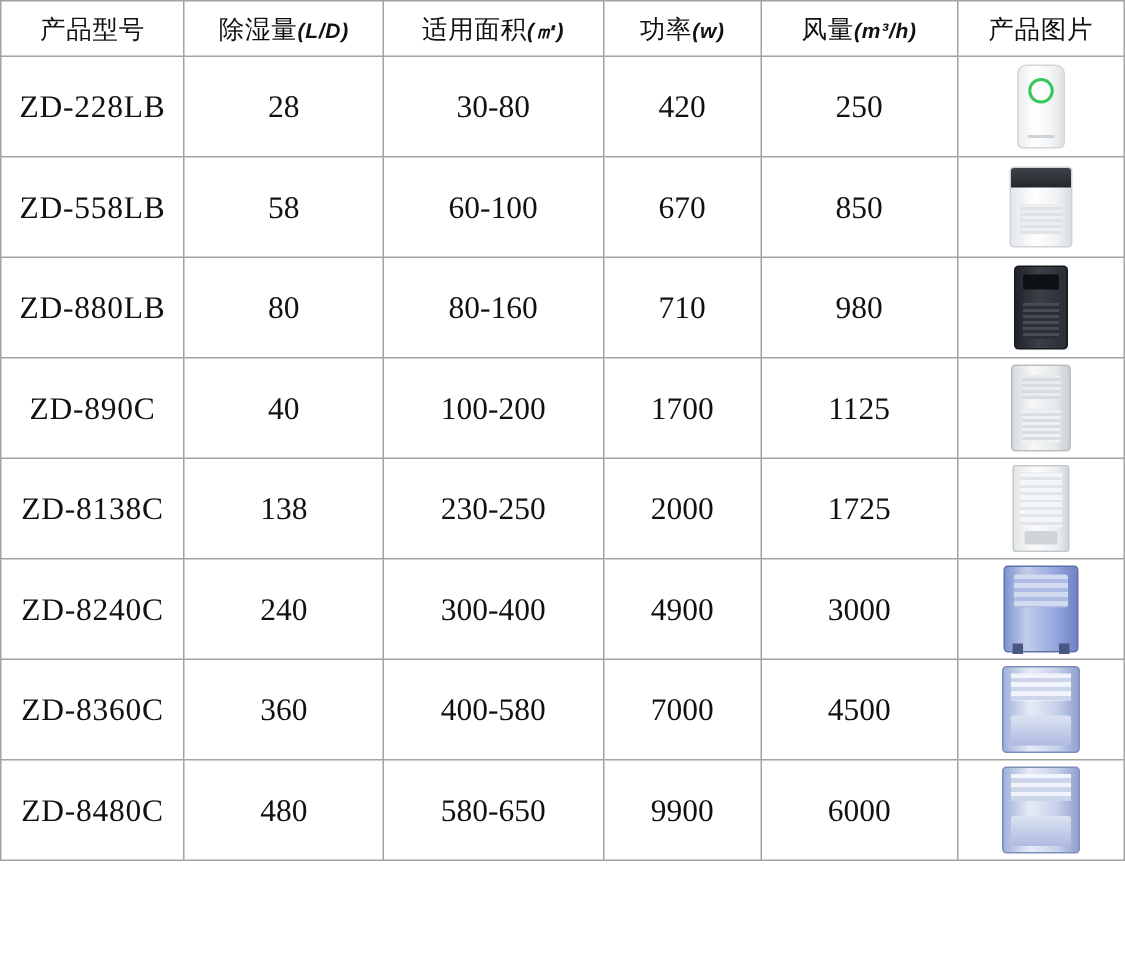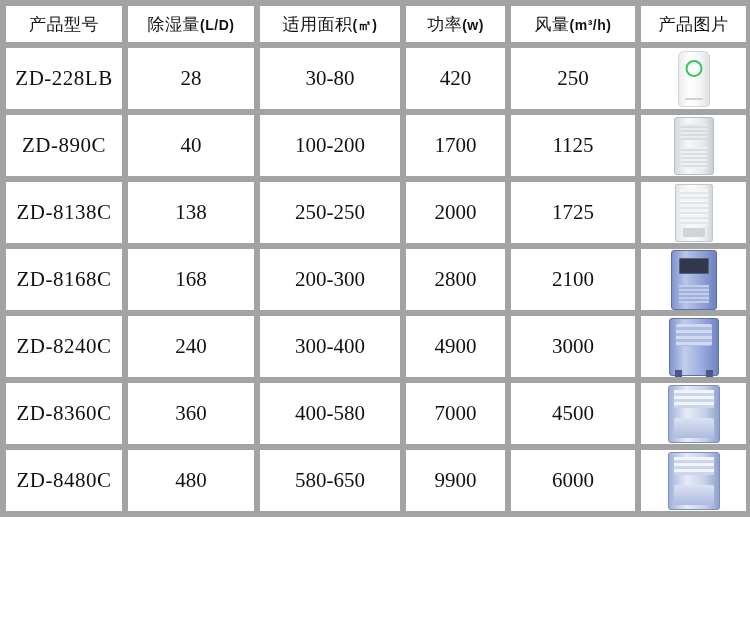--- a/index.html
+++ b/index.html
@@ -13,36 +13,37 @@
     font-family: "Liberation Serif", "DejaVu Serif", serif;
     color: #111111;
     overflow: hidden;
   }
   #spec-table {
     border-collapse: collapse;
     width: 750px;
     table-layout: fixed;
   }
   #spec-table td, #spec-table th {
-    border: 6px solid #a3a3a3;
+    border: 1px solid #a3a3a3;
     text-align: center;
     vertical-align: middle;
     padding: 0;
     font-weight: normal;
   }
   thead th {
     height: 36px;
     font-size: 17px;
     font-family: "Liberation Sans", "DejaVu Sans", sans-serif;
     font-weight: bold;
     letter-spacing: 0.5px;
   }
   thead th .unit {
     font-size: 14px;
     font-weight: bold;
+    font-style: italic;
   }
   tbody tr {
     height: 67px;
   }
   tbody td {
     font-size: 21px;
     font-family: "Liberation Serif", "DejaVu Serif", serif;
   }
   td.model {
     letter-spacing: 0.5px;
@@ -278,47 +279,57 @@
       <td class="model">ZD-228LB</td>
       <td>28</td>
       <td>30-80</td>
       <td>420</td>
       <td>250</td>
       <td class="img-cell">
           <span class="prod a"></span>
         </td>
     </tr>
     <tr>
+      <td class="model">ZD-558LB</td>
+      <td>58</td>
+      <td>60-100</td>
+      <td>670</td>
+      <td>850</td>
+      <td class="img-cell">
+          <span class="prod b"></span>
+        </td>
+    </tr>
+    <tr>
+      <td class="model">ZD-880LB</td>
+      <td>80</td>
+      <td>80-160</td>
+      <td>710</td>
+      <td>980</td>
+      <td class="img-cell">
+          <span class="prod c"></span>
+        </td>
+    </tr>
+    <tr>
       <td class="model">ZD-890C</td>
       <td>40</td>
       <td>100-200</td>
       <td>1700</td>
       <td>1125</td>
       <td class="img-cell">
           <span class="prod d"></span>
         </td>
     </tr>
     <tr>
       <td class="model">ZD-8138C</td>
       <td>138</td>
-      <td>250-250</td>
+      <td>230-250</td>
       <td>2000</td>
       <td>1725</td>
       <td class="img-cell">
           <span class="prod e"></span>
-        </td>
-    </tr>
-    <tr>
-      <td class="model">ZD-8168C</td>
-      <td>168</td>
-      <td>200-300</td>
-      <td>2800</td>
-      <td>2100</td>
-      <td class="img-cell">
-          <span class="prod f"></span>
         </td>
     </tr>
     <tr>
       <td class="model">ZD-8240C</td>
       <td>240</td>
       <td>300-400</td>
       <td>4900</td>
       <td>3000</td>
       <td class="img-cell">
           <span class="prod g"></span>

